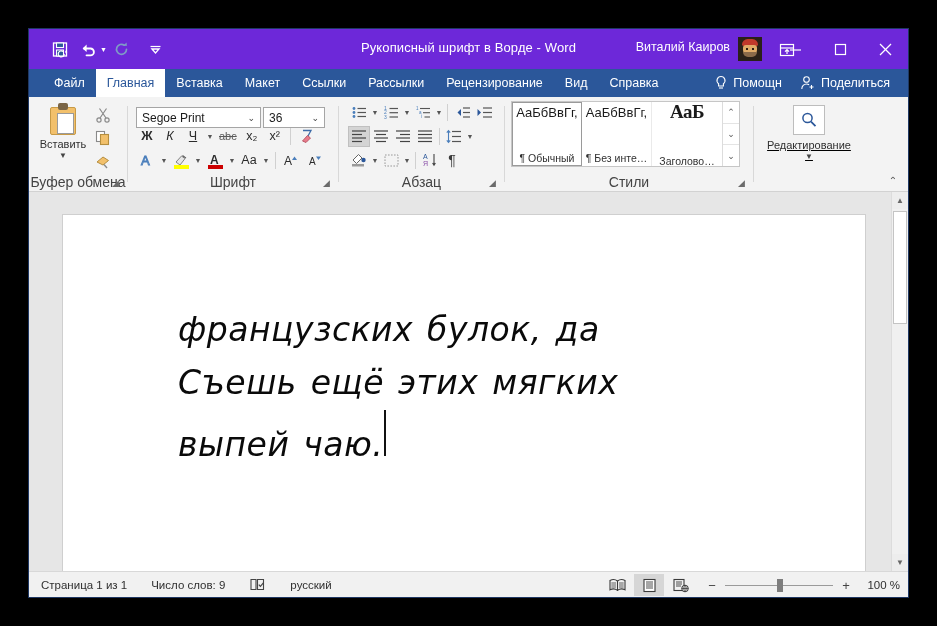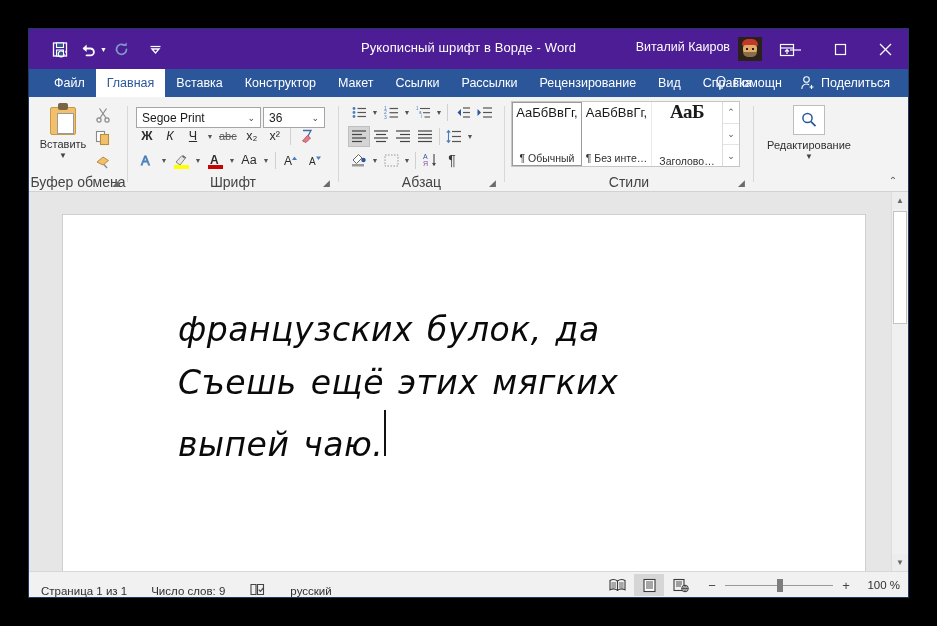--- a/index.html
+++ b/index.html
@@ -17,21 +17,21 @@
     position: absolute; left: 28px; top: 28px;
     width: 881px; height: 570px;
     background: #f3f3f3;
     border: 1px solid #1f3864;
     display: flex; flex-direction: column;
     overflow: hidden;
   }
 
   
   .titlebar {
-    height: 40px; background: #4c1d95; position: relative;
+    height: 40px; background: #6d28d9; position: relative;
     flex: 0 0 40px;
   }
   .qat { position: absolute; left: 18px; top: 7px; display: flex; align-items: center; gap: 2px; }
   .qat-btn {
     width: 26px; height: 26px; display: flex; align-items: center; justify-content: center;
     color: #ffffff;
   }
   .qat-btn.dim { color: #7f9bc6; }
   .qat-caret { font-size: 7px; margin-left: -3px; color: #ffffff; }
   .title-text {
@@ -214,21 +214,21 @@
   .vs-arrow.bot { position:absolute; bottom:0; left:0; right:0; }
   .vs-thumb {
     position: absolute; left: 1px; right: 1px; top: 19px; height: 113px;
     background: #ffffff; border: 1px solid #c4c4c4;
   }
 
   
   .statusbar {
     flex: 0 0 26px; height: 26px; background: #f1f1f1;
     border-top: 1px solid #d8d8d8;
-    display: flex; align-items: flex-end; position: relative;
+    display: flex; align-items: center; position: relative;
     font-size: 11.5px; color: #303030;
   }
   .sb-item { padding: 0 12px; white-space: nowrap; display: flex; align-items: center; gap: 6px; }
   .sb-right { position: absolute; right: 8px; top: 0; height: 26px; display: flex; align-items: center; gap: 2px; }
   .view-btn { width: 30px; height: 22px; display: flex; align-items: center; justify-content: center; }
   .view-btn.active { background: #d6d6d6; }
   .zoom-slider { display: flex; align-items: center; gap: 7px; margin-left: 8px; }
   .zs-track { width: 108px; height: 1px; background: #9a9a9a; position: relative; }
   .zs-thumb { position: absolute; left: 52px; top: -6px; width: 6px; height: 13px; background: #7d7d7d; }
   .zs-sign { font-size: 13px; color: #444; width: 12px; text-align: center; }
@@ -307,21 +307,20 @@
         <line x1="2" y1="2" x2="13" y2="13" stroke="#fff" stroke-width="1.3"></line>
         <line x1="13" y1="2" x2="2" y2="13" stroke="#fff" stroke-width="1.3"></line>
       </svg>
     </div>
   </div>
 
   <div class="tabsrow">
     <div class="tab">Файл</div>
     <div class="tab active">Главная</div>
     <div class="tab">Вставка</div>
-    <div class="tab">Конструктор</div>
     <div class="tab">Макет</div>
     <div class="tab">Ссылки</div>
     <div class="tab">Рассылки</div>
     <div class="tab">Рецензирование</div>
     <div class="tab">Вид</div>
     <div class="tab">Справка</div>
     <div class="tab-right">
       <div class="tellme">
         <span>
           <svg width="14" height="16" viewBox="0 0 14 16">
@@ -610,21 +609,21 @@
             <div class="sty-arrow" style="border-bottom:none;">⌄</div>
           </div>
         </div>
       </div>
       <div class="grp-label">Стили</div>
       <div class="dlg">◢</div>
     </div>
     <div class="grp-sep"></div>
 
     <div class="grp grp-edit">
-      <div class="grp-body" style="justify-content:flex-end;">
+      <div class="grp-body" style="justify-content:flex-end;text-decoration:underline;">
         <div class="edit-big">
           <div class="edit-sqr">
             <svg width="18" height="18" viewBox="0 0 18 18">
               <circle cx="7.5" cy="7" r="4.6" fill="none" stroke="#2b579a" stroke-width="1.5"></circle>
               <line x1="11" y1="10.6" x2="15.5" y2="15.2" stroke="#2b579a" stroke-width="1.8"></line>
             </svg>
           </div>
           <div class="edit-label">Редактирование</div>
           <div class="paste-caret">▼</div>
         </div>

